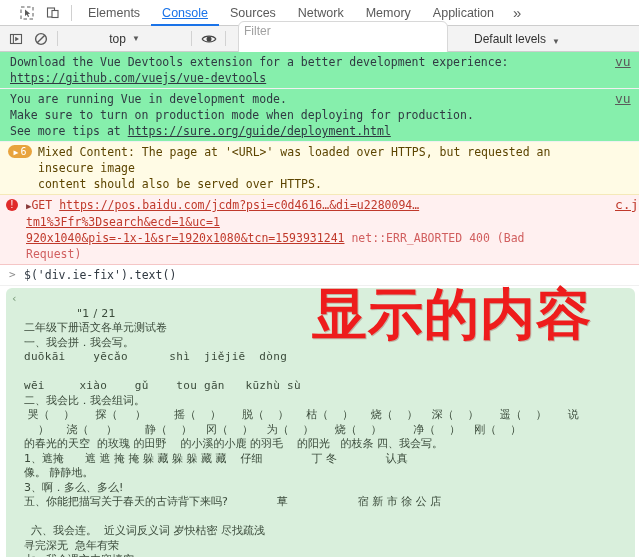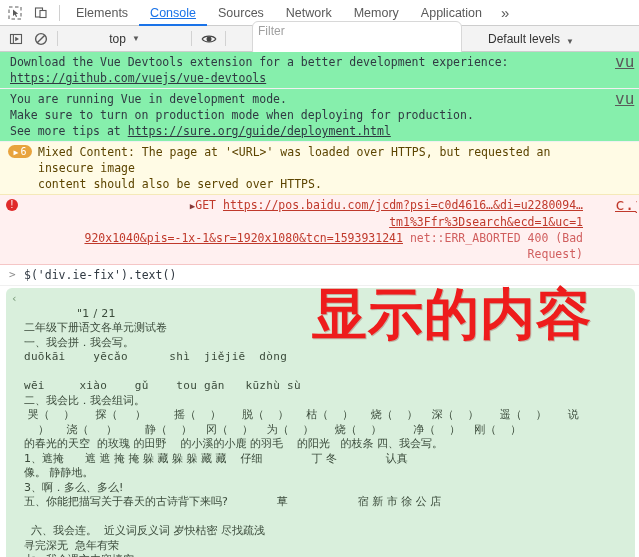--- a/index.html
+++ b/index.html
@@ -8,21 +8,21 @@
     background:#ffffff;
     font-family:"Liberation Sans", sans-serif;
     font-size:12px;color:#303942;
   }
   .devtools{width:639px;height:557px;display:flex;flex-direction:column;background:#fff;}
 
   
   .tabbar{
     height:26px;min-height:26px;display:flex;align-items:center;
     background:#ffffff;border-bottom:1px solid #cdcdcd;
-    padding:0 2px;box-sizing:border-box;
+    padding:0 14px;box-sizing:border-box;
   }
   .tb-icon{
     width:26px;height:24px;display:flex;align-items:center;justify-content:center;
     cursor:pointer;
   }
   .tb-sep{width:1px;height:16px;background:#d0d0d0;margin:0 5px;}
   .tabs{display:flex;align-items:flex-end;height:26px;flex:1;}
   .tab{
     height:26px;line-height:26px;padding:0 11px;font-size:12.5px;color:#5a5a5a;
     cursor:pointer;white-space:nowrap;box-sizing:border-box;
@@ -45,56 +45,56 @@
   .ctx-select{
     display:flex;align-items:center;justify-content:center;
     width:125px;height:20px;padding:0 5px;box-sizing:border-box;
     font-size:12px;color:#333;cursor:pointer;
   }
   .caret{font-size:8px;color:#5a5a5a;margin-left:6px;}
   .filter-input{
     flex:1;max-width:210px;height:36px;line-height:19px;
     background:#ffffff;border:1px solid #d8d8d8;border-radius:6px;
     padding:0 5px;box-sizing:border-box;font-size:12px;color:#a0a0a0;
-    margin-left:22px;
+    margin-left:8px;
   }
   .levels{
     margin-left:26px;font-size:12px;color:#333;display:flex;align-items:flex-end;cursor:pointer;
   }
 
   
   .console{flex:1;overflow:hidden;position:relative;background:#86efac;}
   .msg{
     position:relative;
     border-bottom:1px solid #f0f0f0;
     padding:2px 0 2px 0;
     font-family:"DejaVu Sans Mono","Liberation Mono",monospace;
     font-size:11.5px;line-height:16px;color:#303942;
   }
   .msg-body{padding:0 56px 0 10px;white-space:pre-wrap;}
   .msg .src{
-    position:absolute;right:2px;top:2px;font-size:16px;color:#5a5a5a;
+    position:absolute;right:2px;top:2px;font-size:13px;color:#5a5a5a;
     text-decoration:underline;cursor:pointer;overflow:hidden;width:22px;white-space:nowrap;
   }
   a.lnk{color:#303942;text-decoration:underline;cursor:pointer;}
 
   .msg-warn{background:#fffbe5;border-bottom:1px solid #f5e9b8;}
   .msg-warn .msg-body{padding-left:38px;color:#5c4400;}
   .badge{
     position:absolute;left:8px;top:3px;
     background:#e8a33d;color:#fff;border-radius:8px;
     height:13px;min-width:24px;padding:0 4px;box-sizing:border-box;
     font-size:10px;line-height:13px;text-align:center;
     font-family:"DejaVu Sans Mono","Liberation Mono",monospace;
     cursor:pointer;
   }
   .badge .tri{font-size:8px;margin-right:2px;}
 
   .msg-err{background:#fff0f0;border-bottom:1px solid #f5c6c6;}
-  .msg-err .msg-body{padding-left:26px;color:#c0392b;text-align:right;}
+  .msg-err .msg-body{padding-left:26px;color:#c0392b;}
   .err-icon{
     position:absolute;left:6px;top:4px;width:12px;height:12px;border-radius:50%;
     background:#e02b2b;color:#fff;font-size:10px;line-height:12px;text-align:center;
     font-family:"Liberation Sans",sans-serif;cursor:pointer;
   }
   .disc{color:#8a3a3a;font-size:9px;}
   a.errlnk{color:#c0392b;text-decoration:underline;cursor:pointer;}
   .err-tail{color:#d15f5f;}
   .msg-err .src{color:#c0392b;}
 

